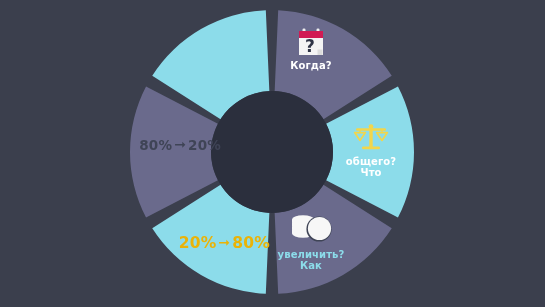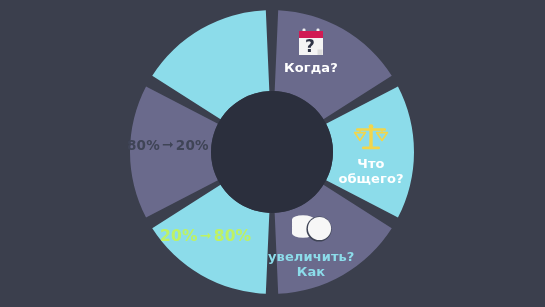--- a/index.html
+++ b/index.html
@@ -26,39 +26,40 @@
     width: 545px;
     height: 307px;
   }
   svg#donut {
     display: block;
     width: 545px;
     height: 307px;
   }
   .seg-label {
     position: absolute;
-    text-align: left;
+    text-align: right;
     line-height: 1.12;
     pointer-events: none;
     white-space: nowrap;
   }
   .pct-label {
     font-weight: bold;
     font-size: 15.5px;
     letter-spacing: 0.2px;
   }
   .pct-dark {
-    color: #bef264;
+    color: #eab308;
+    margin-top: 7px;
   }
   .pct-muted {
     color: #3f4456;
   }
   .icon-label {
     font-weight: bold;
-    font-size: 13px;
+    font-size: 10px;
     letter-spacing: 0.1px;
   }
   .icon-label.white { color: #ffffff; }
   .icon-label.cyan  { color: #8cdcea; }
 
   .icon-block {
     position: absolute;
     text-align: center;
   }
   .icon-art {
@@ -107,22 +108,22 @@
     <svg class="icon-art" width="38" height="30" viewBox="0 0 38 30">
       <rect x="17.3" y="3" width="3.4" height="20" fill="#f2d64b"></rect>
       <rect x="4" y="4.2" width="30" height="2.6" rx="1.2" fill="#f2d64b"></rect>
       <circle cx="19" cy="2.6" r="2.4" fill="#f2d64b"></circle>
       <rect x="10" y="22.4" width="18" height="2.8" rx="1.3" fill="#f2d64b"></rect>
       <path d="M2.6 8.6 L13.4 8.6 L8 16.4 Z" fill="#8cdcea" stroke="#f2d64b" stroke-width="1.7" stroke-linejoin="round"></path>
       <path d="M24.6 8.6 L35.4 8.6 L30 16.4 Z" fill="#8cdcea" stroke="#f2d64b" stroke-width="1.7" stroke-linejoin="round"></path>
       <rect x="7.3" y="5.6" width="1.4" height="3.6" fill="#f2d64b"></rect>
       <rect x="29.3" y="5.6" width="1.4" height="3.6" fill="#f2d64b"></rect>
     </svg>
+    <div class="icon-label white">общего?</div>
     <div class="icon-label white">Что</div>
-    <div class="icon-label white">общего?</div>
   </div>
 
   <div class="icon-block" style="left:268px; top:213px; width:86px;">
     <svg class="icon-art" width="48" height="34" viewBox="0 0 48 34">
       <g fill="#f7f7f7">
         <ellipse cx="16" cy="6.5" rx="11" ry="4.2"></ellipse>
         <rect x="5" y="6.5" width="22" height="3.4"></rect>
         <ellipse cx="16" cy="10" rx="11" ry="4.2"></ellipse>
         <rect x="5" y="10" width="22" height="3.4"></rect>
         <ellipse cx="16" cy="13.5" rx="11" ry="4.2"></ellipse>

